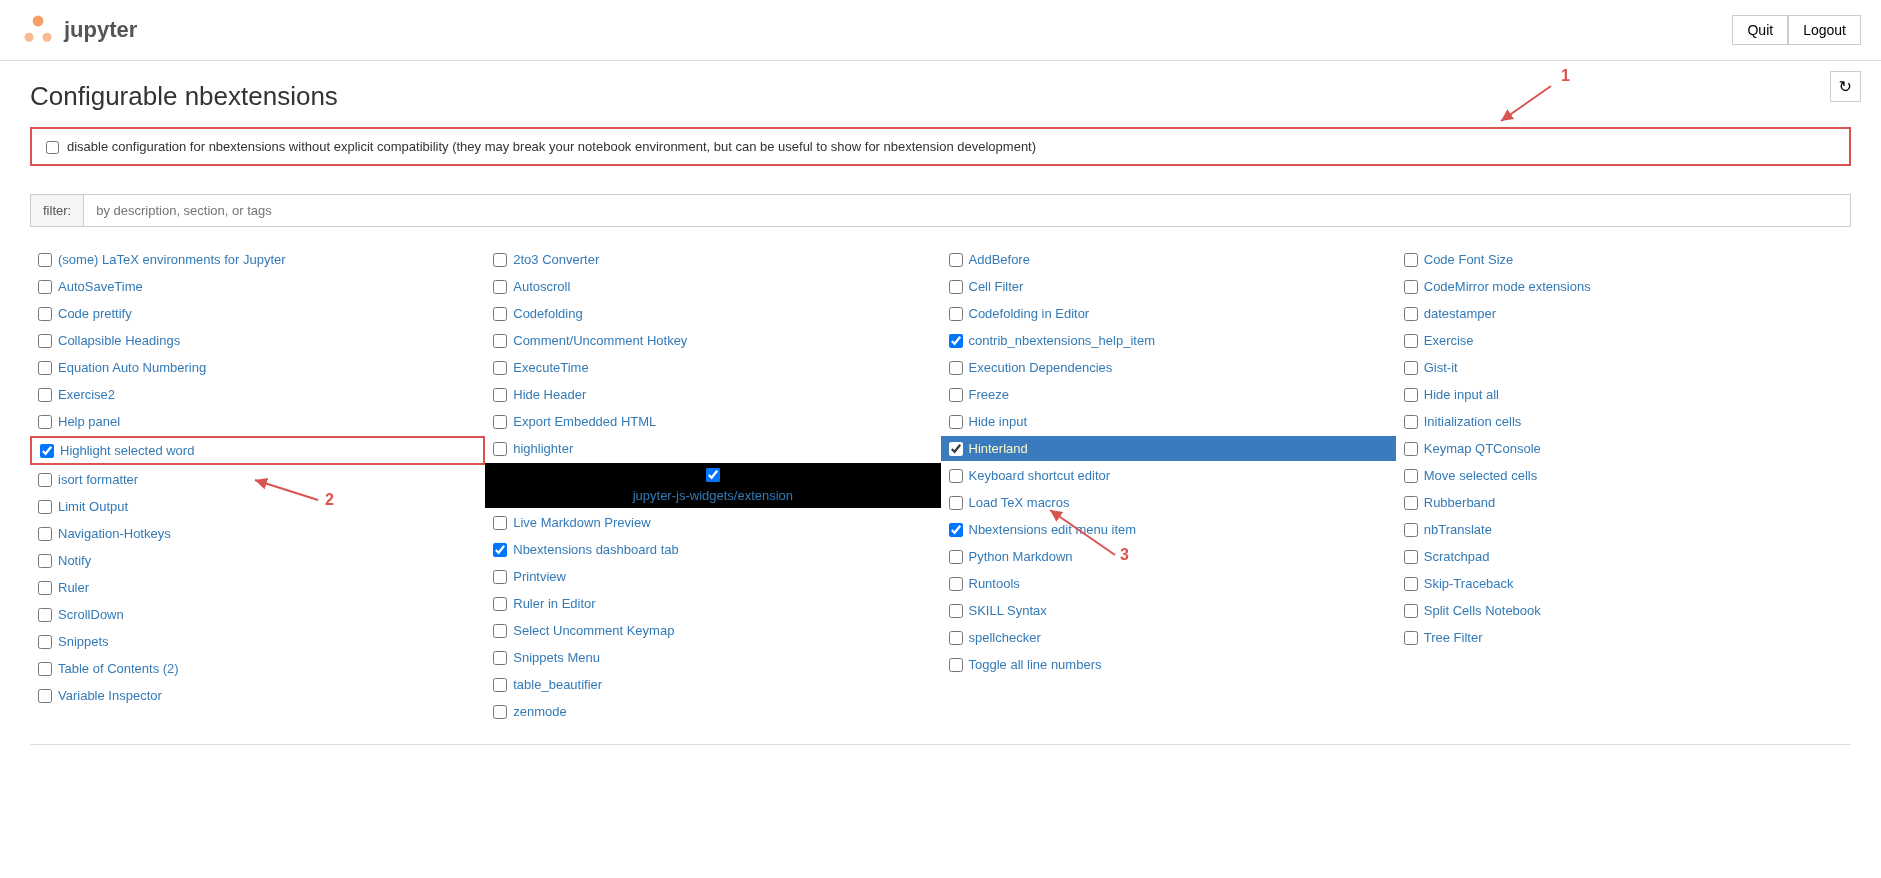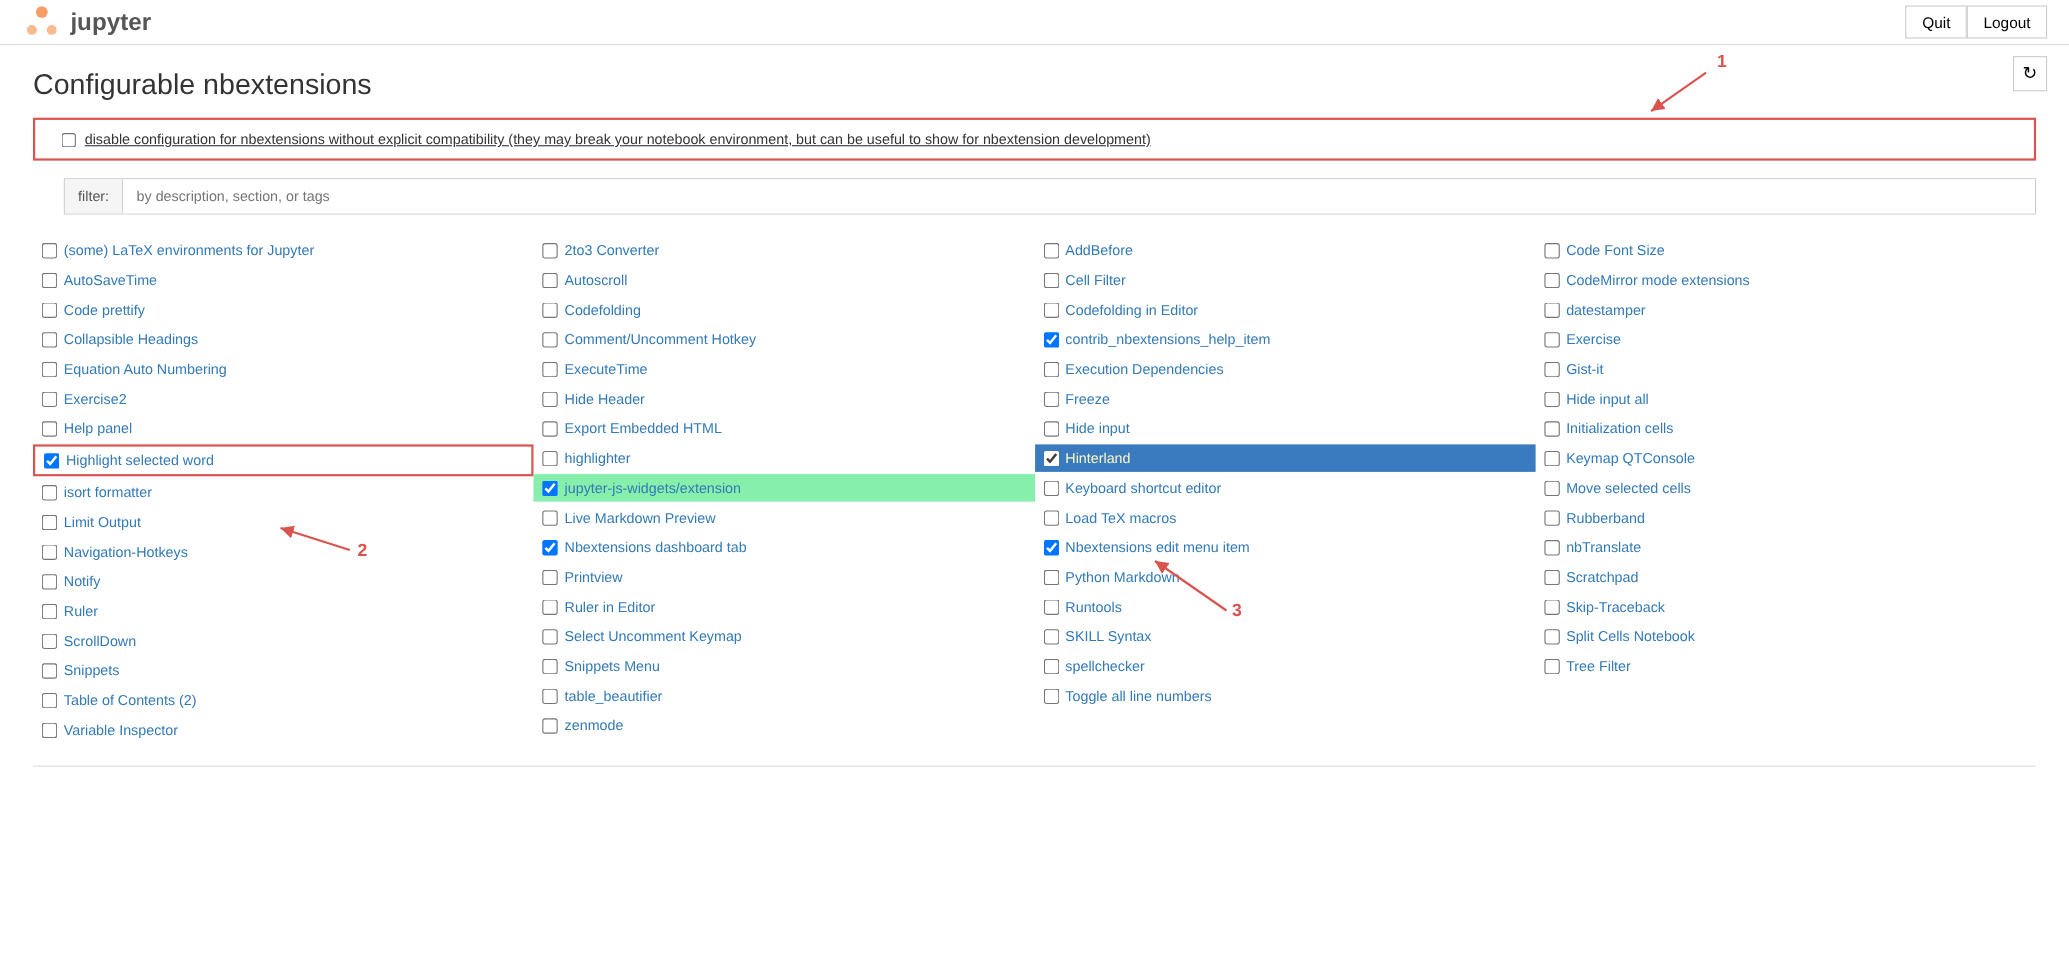--- a/index.html
+++ b/index.html
@@ -1,32 +1,32 @@
 <!DOCTYPE html>
 <html><head>
   <meta charset="utf-8">
   <style>
     * { box-sizing: border-box; margin: 0; padding: 0; }
     body { font-family: Arial, Helvetica, sans-serif; font-size: 14px; background: #fff; color: #333; }
     
-    .header { display: flex; align-items: center; justify-content: space-between; padding: 2px 20px; border-bottom: 1px solid #ddd; }
+    .header { display: flex; align-items: center; justify-content: space-between; padding: 12px 20px; border-bottom: 1px solid #ddd; }
     .logo { display: flex; align-items: center; gap: 8px; }
     .logo-icon { width: 36px; height: 36px; }
     .logo-text { font-size: 22px; font-weight: bold; color: #555; }
     .header-buttons { display: flex; gap: 0; }
     .header-btn { padding: 6px 14px; border: 1px solid #ccc; background: #fff; cursor: pointer; font-size: 14px; }
     
     .content { padding: 20px 30px; }
     .page-title { font-size: 26px; font-weight: normal; margin-bottom: 15px; color: #333; }
     
-    .compat-warning { border: 2px solid #d9534f; padding: 10px 24px; margin-bottom: 16px; display: flex; align-items: flex-start; gap: 8px; text-decoration: underline; }
+    .compat-warning { border: 2px solid #d9534f; padding: 10px 14px; margin-bottom: 28px; display: flex; align-items: flex-start; gap: 8px; }
     .compat-warning label { color: #333; font-size: 13px; cursor: pointer; }
     .compat-checkbox { margin-top: 2px; cursor: pointer; }
     
-    .filter-row { display: flex; align-items: flex-start; border: 1px solid #ccc; margin-bottom: 20px; margin-left: 28px; }
+    .filter-row { display: flex; align-items: flex-start; border: 1px solid #ccc; margin-bottom: 20px; }
     .filter-label { padding: 8px 12px; background: #f5f5f5; border-right: 1px solid #ccc; font-size: 13px; color: #555; }
     .filter-input { border: none; outline: none; padding: 8px 12px; flex: 1; font-size: 13px; color: #0c4a6e; }
     
     .refresh-btn { position: absolute; right: 20px; top: 70px; background: #fff; border: 1px solid #ccc; padding: 5px 8px; cursor: pointer; font-size: 16px; }
     
     .extensions-grid { display: grid; grid-template-columns: repeat(4, 1fr); gap: 0; }
     .ext-col { display: flex; flex-direction: column; gap: 2px; }
     
     .ext-item { display: flex; align-items: center; gap: 6px; padding: 5px 8px; cursor: pointer; }
     
@@ -176,21 +176,21 @@
             <span class="ext-label">Hide Header</span>
           </div>
           <div class="ext-item">
             <input type="checkbox" class="ext-checkbox" style="">
             <span class="ext-label">Export Embedded HTML</span>
           </div>
           <div class="ext-item">
             <input type="checkbox" class="ext-checkbox" style="">
             <span class="ext-label">highlighter</span>
           </div>
-          <div class="ext-item" style="background: #86efac;">
+          <div class="ext-item" style="background: #000000; flex-direction: column;">
             <input type="checkbox" class="ext-checkbox" checked="" style="">
             <span class="ext-label">jupyter-js-widgets/extension</span>
           </div>
           <div class="ext-item">
             <input type="checkbox" class="ext-checkbox" style="">
             <span class="ext-label">Live Markdown Preview</span>
           </div>
           <div class="ext-item">
             <input type="checkbox" class="ext-checkbox" checked="" style="">
             <span class="ext-label">Nbextensions dashboard tab</span>

